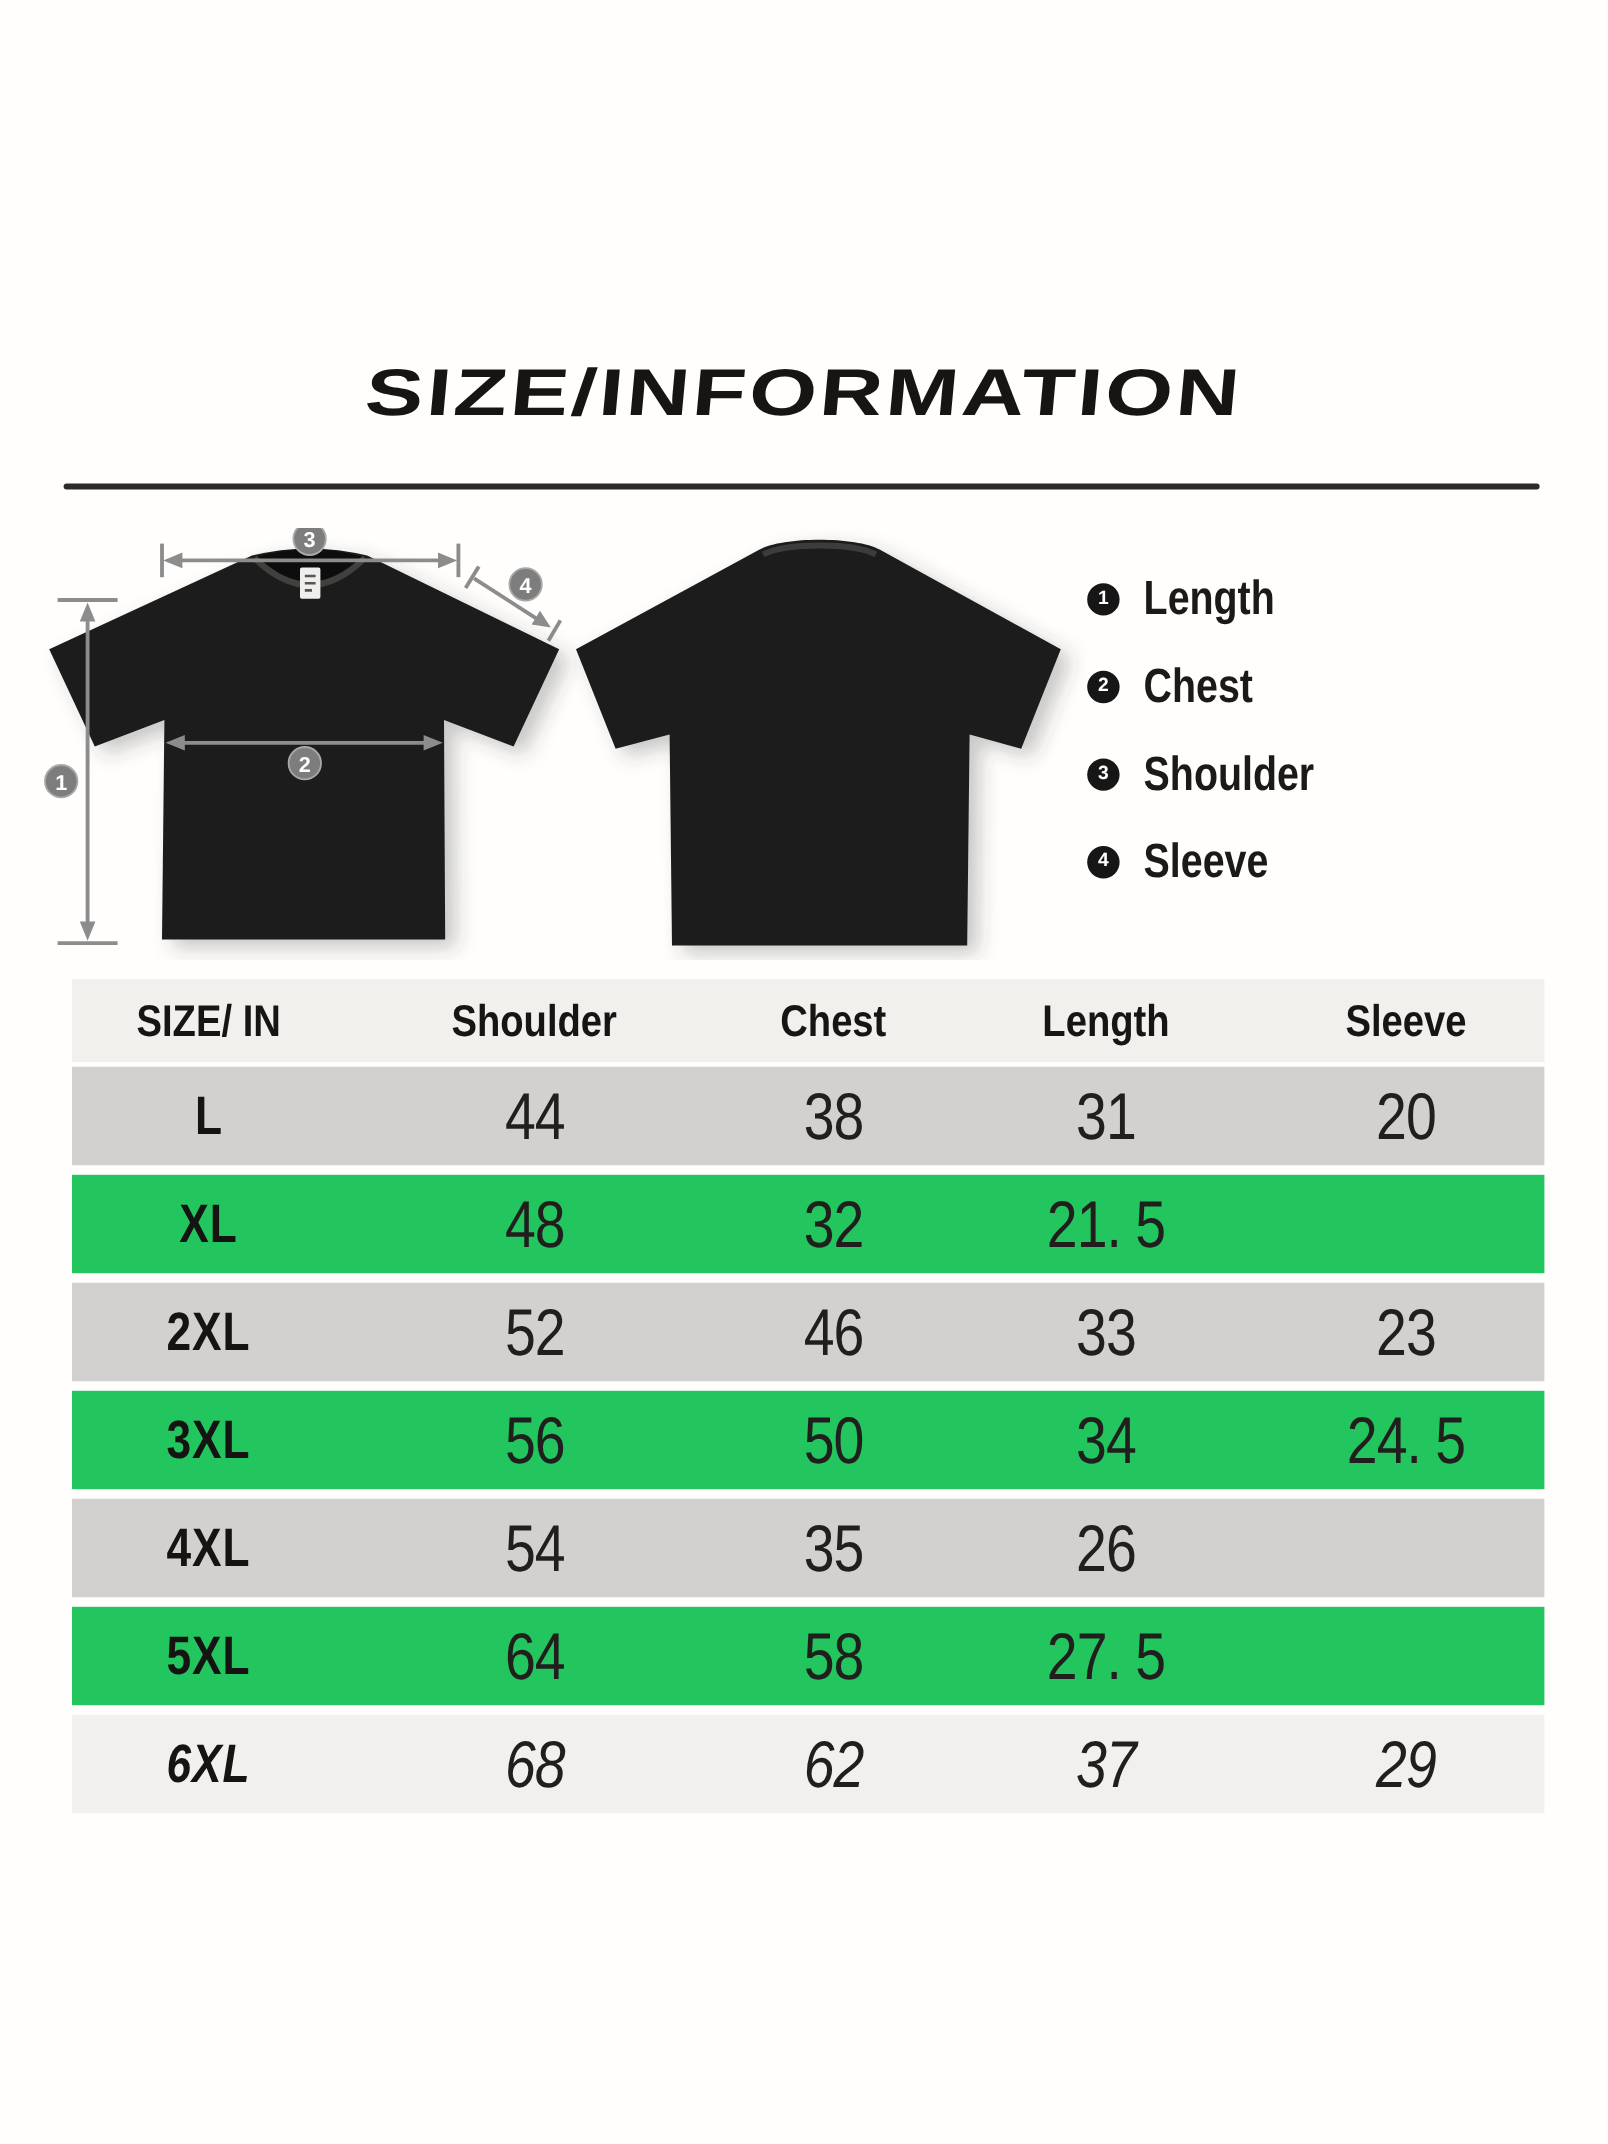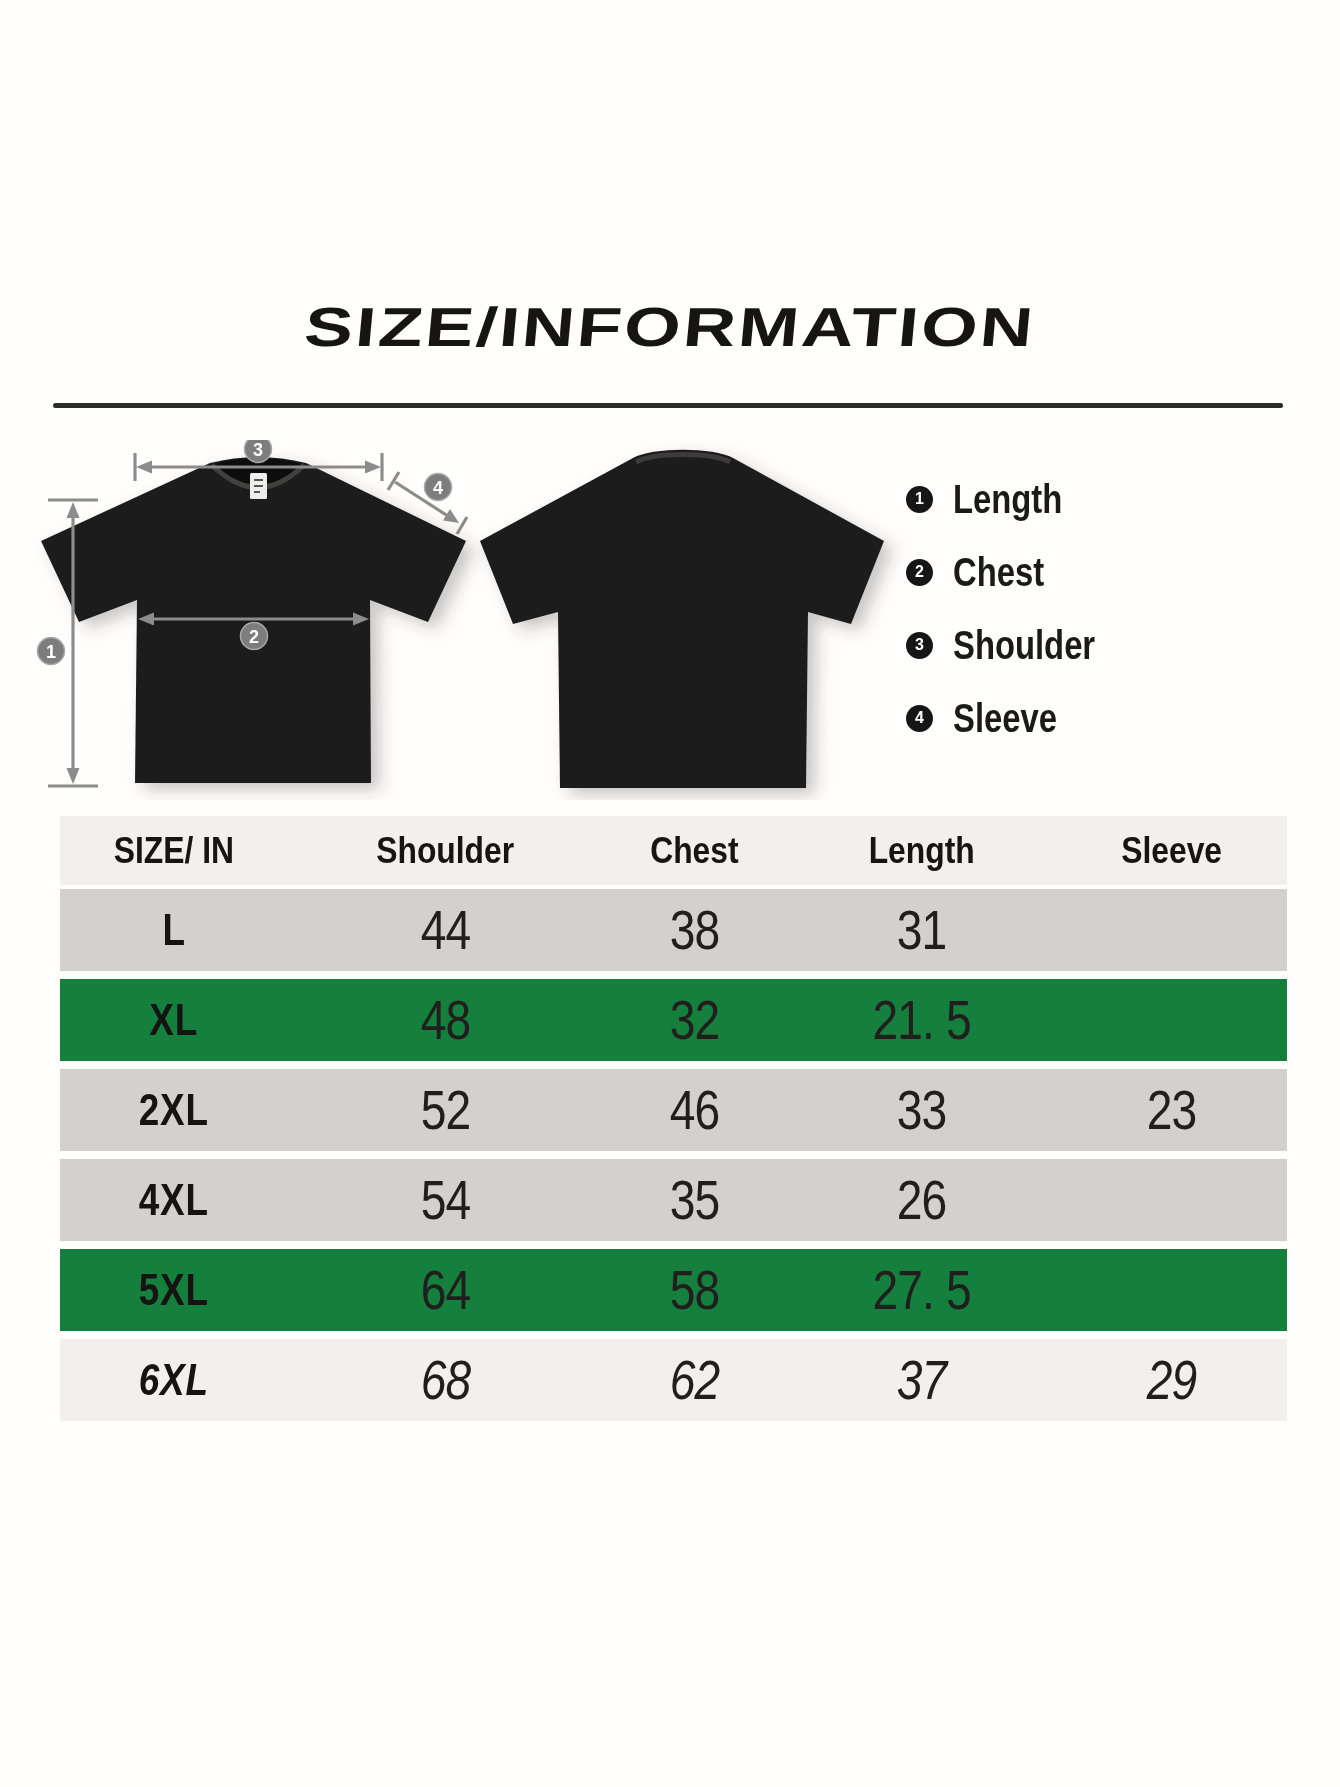--- a/index.html
+++ b/index.html
@@ -44,21 +44,21 @@
   
   .size-table { position:absolute; left:60px; top:816px; width:1227px; }
   .trow {
     display:grid;
     grid-template-columns:18.6% 25.6% 15% 22% 18.8%;
     align-items:center;
   }
   .trow.theader { height:69px; background:#f1f0ed; margin-bottom:4px; }
   .trow.body-row { height:82px; margin-bottom:8px; }
   .r-gray  { background:#d2d1cf; }
-  .r-light { background:#15803d; }
+  .r-light { background:#22c55e; }
   .r-last  { background:#f1f0ee;font-style:italic; }
   .cell { text-align:center; overflow:visible; }
   .t { display:inline-block; transform-origin:center; white-space:nowrap; }
   .theader .t {
     font-size:37px; font-weight:700; color:#161514;
     transform:scaleX(0.86); letter-spacing:0px;
   }
   .size-cell .t {
     font-size:45px; font-weight:700; color:#151413;
     transform:scaleX(0.82); letter-spacing:1px;
@@ -177,37 +177,45 @@
       <span class="cell"><span class="t">Chest</span></span>
       <span class="cell"><span class="t">Length</span></span>
       <span class="cell"><span class="t">Sleeve</span></span>
     </div>
 
     <div class="trow body-row r-gray">
       <span class="cell size-cell"><span class="t">L</span></span>
       <span class="cell num-cell"><span class="t">44</span></span>
       <span class="cell num-cell"><span class="t">38</span></span>
       <span class="cell num-cell"><span class="t">31</span></span>
+      <span class="cell num-cell"><span class="t">20</span></span>
     </div>
 
     <div class="trow body-row r-light">
       <span class="cell size-cell"><span class="t">XL</span></span>
       <span class="cell num-cell"><span class="t">48</span></span>
       <span class="cell num-cell"><span class="t">32</span></span>
       <span class="cell num-cell"><span class="t">21. 5</span></span>
     </div>
 
     <div class="trow body-row r-gray">
       <span class="cell size-cell"><span class="t">2XL</span></span>
       <span class="cell num-cell"><span class="t">52</span></span>
       <span class="cell num-cell"><span class="t">46</span></span>
       <span class="cell num-cell"><span class="t">33</span></span>
       <span class="cell num-cell"><span class="t">23</span></span>
     </div>
 
+    <div class="trow body-row r-light">
+      <span class="cell size-cell"><span class="t">3XL</span></span>
+      <span class="cell num-cell"><span class="t">56</span></span>
+      <span class="cell num-cell"><span class="t">50</span></span>
+      <span class="cell num-cell"><span class="t">34</span></span>
+      <span class="cell num-cell"><span class="t">24. 5</span></span>
+    </div>
 
     <div class="trow body-row r-gray">
       <span class="cell size-cell"><span class="t">4XL</span></span>
       <span class="cell num-cell"><span class="t">54</span></span>
       <span class="cell num-cell"><span class="t">35</span></span>
       <span class="cell num-cell"><span class="t">26</span></span>
     </div>
 
     <div class="trow body-row r-light">
       <span class="cell size-cell"><span class="t">5XL</span></span>

